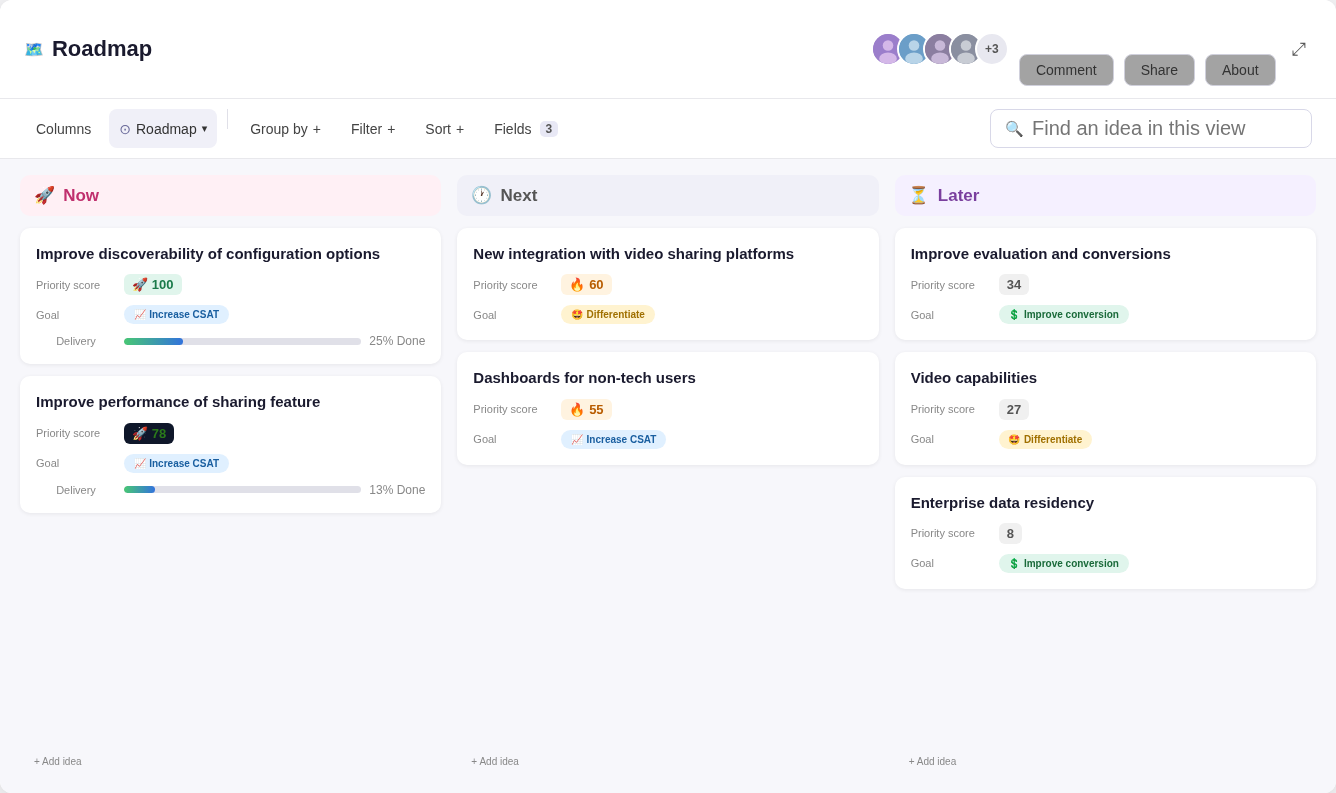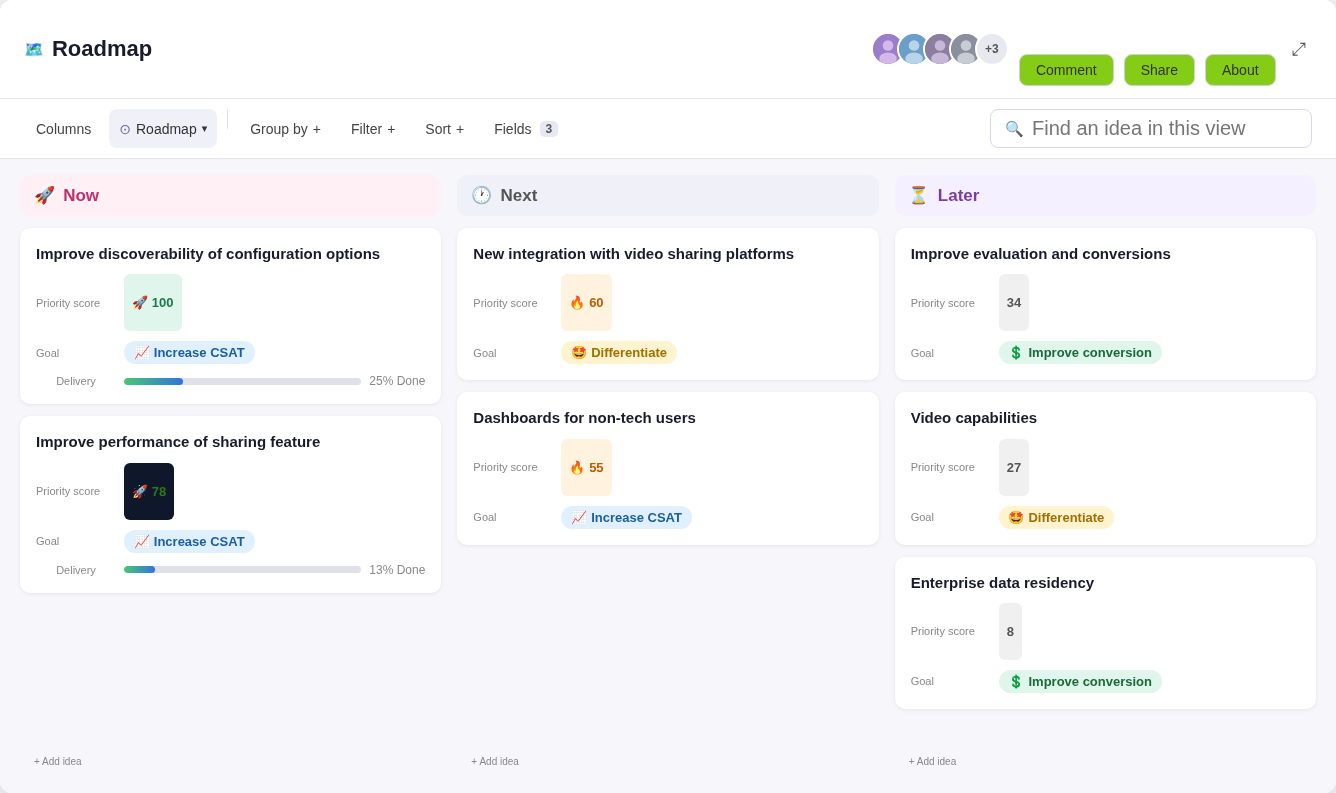--- a/index.html
+++ b/index.html
@@ -72,21 +72,21 @@
     .avatar-plus {
       background: #e8e8f0;
       color: #555;
       font-size: 12px;
       font-weight: 600;
     }
     .header-btn {
       padding: 7px 16px;
       border: 1.5px solid #d0d0dc;
       border-radius: 8px;
-      background: #84cc16;
+      background: #a3a3a3;
       font-size: 14px;
       font-weight: 500;
       color: #333;
       cursor: pointer;
       margin-top: 42px;
     }
     .expand-btn {
       padding: 6px;
       border: none;
       background: transparent;
@@ -214,39 +214,39 @@
       color: #888;
       font-size: 11px;
       min-width: 80px;
     }
     .score-badge {
       display: flex;
       align-items: center;
       gap: 4px;
       background: #f0f0f0;
       border-radius: 6px;
-      padding: 21px 8px;
+      padding: 3px 8px;
       font-size: 13px;
       font-weight: 700;
       color: #333;
     }
     .score-100 { background: #e0f5ec; color: #1a7a4a; }
     .score-78 { background: #0f172a; color: #2a7a1a; }
     .score-60 { background: #fff3e0; color: #b85c00; }
     .score-55 { background: #fff3e0; color: #b85c00; }
     .score-34 { background: #f0f0f0; color: #555; }
     .score-27 { background: #f0f0f0; color: #555; }
     .score-8  { background: #f0f0f0; color: #555; }
     .goal-chip {
       display: inline-flex;
       align-items: center;
       gap: 5px;
       border-radius: 20px;
       padding: 4px 10px;
-      font-size: 13px;
+      font-size: 10px;
       font-weight: 600;
       text-align: right;
     }
     .goal-csat { background: #e0f0ff; color: #1a5fa0; }
     .goal-differentiate { background: #fff3d0; color: #a07000; }
     .goal-conversion { background: #e0f5ec; color: #1a6a3a; }
     .delivery-row {
       display: flex;
       align-items: center;
       gap: 8px;

